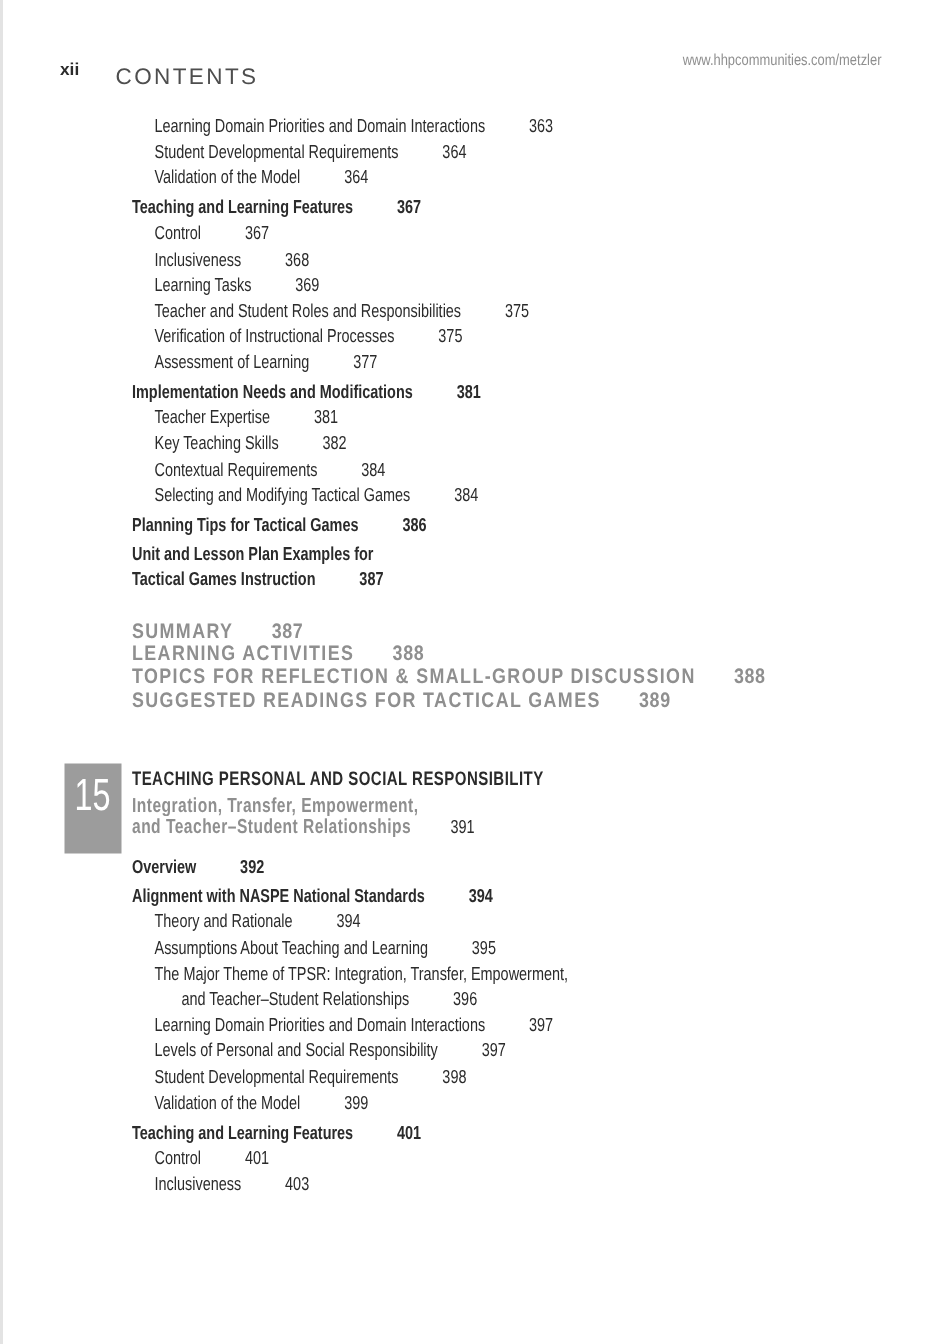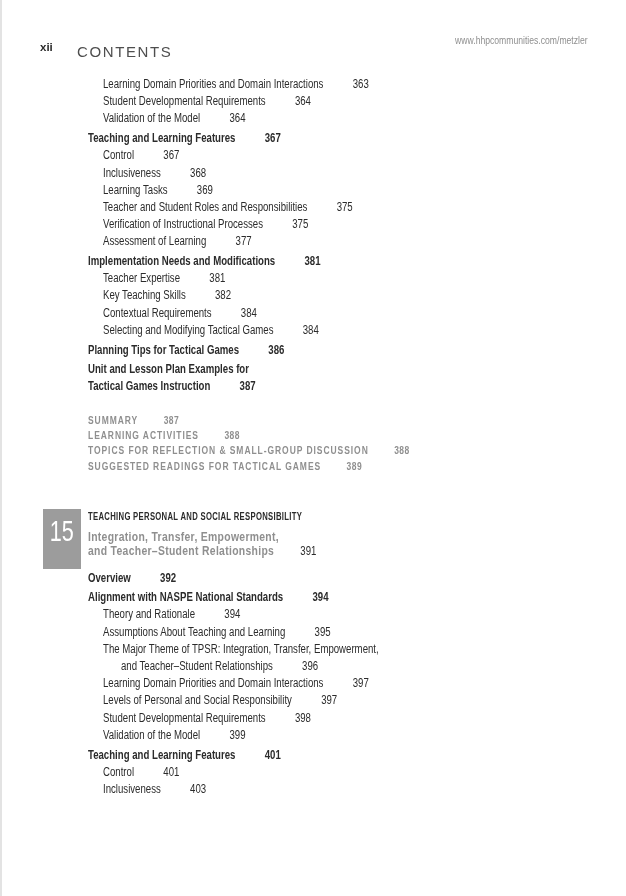--- a/index.html
+++ b/index.html
@@ -29,32 +29,32 @@
   #section1 { top:76px; }
   #section2 { top:567px; }
   #endmatter{ top:413px; }
   .row  { line-height:17.2px; white-space:nowrap; }
   .ind2 { padding-left:15px; }
   .ind3 { padding-left:33px; }
   .gap  { margin-top:2.5px; }
   .bold { font-weight:bold; }
   .pg   { margin-left:38px; }
   #endmatter .row { line-height:15.2px; font-weight:bold; color:var(--gray,#8f8f8f);
-                    font-size:10px; letter-spacing:1.1px; }
+                    font-size:14px; letter-spacing:1.1px; }
   #endmatter .cx  { transform:scaleX(0.85); }
   #endmatter .pg  { margin-left:30px; letter-spacing:0.5px; }
 
   
   #ch-box {
     position:absolute; left:43px; top:509px; width:38px; height:60px;
     background:var(--badge,#9c9c9c); color:#fff; text-align:center; line-height:44px;
     font-size:30px;
   }
   #ch-box .cx { transform:scaleX(0.72); transform-origin:50% 50%; }
-  #ch-title { position:absolute; left:88px; top:511px; font-size:10px; font-weight:bold; letter-spacing:0.4px; }
+  #ch-title { position:absolute; left:88px; top:511px; font-size:13px; font-weight:bold; letter-spacing:0.4px; }
   #ch-sub1  { position:absolute; left:88px; top:529px; font-size:13.5px; font-weight:bold; letter-spacing:0.4px; color:var(--gray,#8f8f8f); }
   #ch-sub2  { position:absolute; left:88px; top:543px; font-size:13.5px; font-weight:bold; letter-spacing:0.4px; color:var(--gray,#8f8f8f); }
   .chpg { margin-left:34px; color:var(--ink,#2b2b2b); font-weight:normal; font-size:12.5px; letter-spacing:0; }
 </style>
 </head>
 <body>
 
 <div class="page" style="--ink: #2b2b2b; --gray: #8f8f8f; --badge: #9c9c9c;">
 
   <span id="hdr-page">xii</span>

